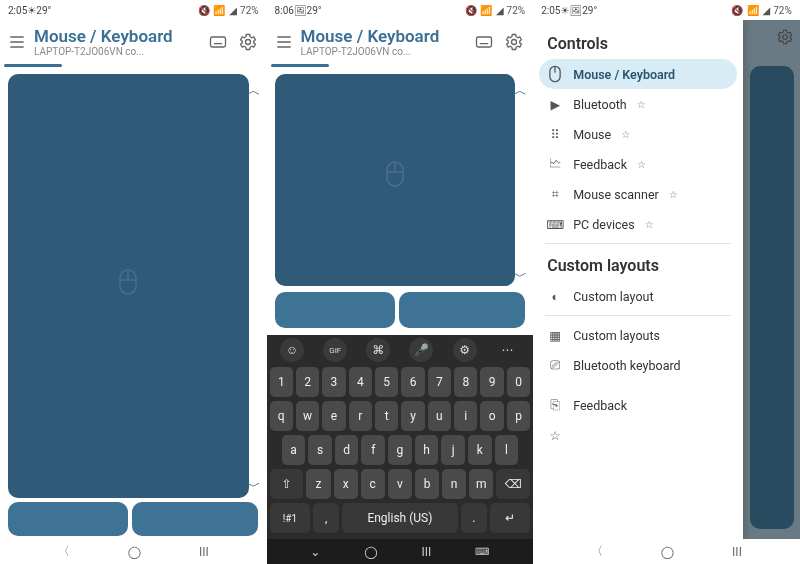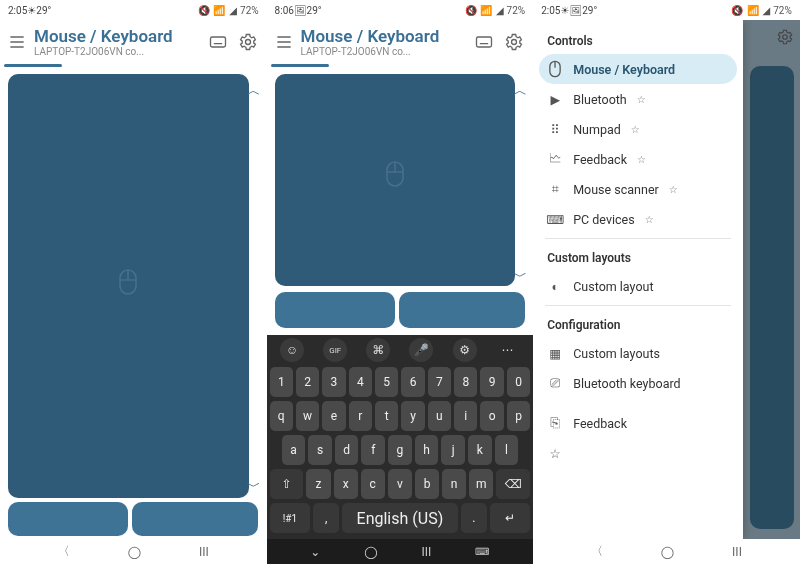--- a/index.html
+++ b/index.html
@@ -20,30 +20,30 @@
   .mouse-btn { position: absolute; background: #3f7396; border-radius: 10px; }
   .mouse-icon { position: absolute; left: 50%; transform: translateX(-50%); color: #446f8b; }
   .chev { position: absolute; left: 50%; transform: translateX(-52%); color:#476f8b; font-size:14px;}
   .keyboard { position: absolute; left:0; right:0; bottom:25px; top:335px; background:#2b2b2b; color:#ddd; }
   .kb-toolbar { height:30px; display:flex; align-items:center; justify-content:space-around; padding:0 4px; }
   .kb-toolbar span { width:24px; height:24px; border-radius:12px; background:#3a3a3a; display:flex; align-items:center; justify-content:center; font-size:12px;}
   .kb-rows { padding: 2px 3px 3px; display:flex; flex-direction:column; gap:4px;}
   .kb-row { display:flex; gap:3px; justify-content:center;}
   .key { background:#4a4a4a; color:#eee; border-radius:5px; height:30px; flex:1; display:flex; align-items:center; justify-content:center; font-size:12px; position:relative;}
   .key.dark { background:#383838;}
-  .key.space { flex: 4; font-size:16px;}
+  .key.space { flex: 4; font-size:12px;}
   .key.wide { flex:1.4;}
   .navbar { position:absolute; left:0; right:0; bottom:0; height:25px; display:flex; align-items:center; justify-content:space-evenly; background:#fff;}
   .navbar.dark{ background:#1c1c1c;}
   .nbtn{ color:#666; font-size:12px;}
   .navbar.dark .nbtn{ color:#ccc;}
   
   .scrim { position:absolute; inset:0; background:#777; }
   .drawer { position:absolute; left:0; top:0; bottom:25px; width:210px; background:#fff; box-shadow: 2px 0 8px rgba(0,0,0,.2); padding-top:6px; overflow:hidden;}
-  .drawer .section-title{ font-size:12px; font-weight:600; color:#333; padding:8px 14px 6px;}
+  .drawer .section-title{ font-size:16px; font-weight:600; color:#333; padding:8px 14px 6px;}
   .drawer .item{ display:flex; align-items:center; gap:10px; padding:7px 14px; font-size:12.5px; color:#333;}
   .drawer .item.active{ background:#d8ecf5; border-radius:20px; margin:0 6px; padding:7px 8px; font-weight:600; color:#2a5570;}
   .drawer hr{ border:none; border-top:1px solid #e3e3e3; margin:4px 12px;}
   .di-icon{ width:16px; height:16px; display:flex; align-items:center; justify-content:center; color:#555;}
   .sliver { position:absolute; right:0; top:0; bottom:25px; width:56px; background:#6a7a84;}
   .sliver .gear { position:absolute; top:28px; right:6px; color:#444;}
   .sliver .track { position:absolute; top:66px; bottom:10px; left:6px; right:6px; background:#294b60; border-radius:10px;}
   .star{ font-size:10px; color:#777;}
 </style>
 </head>
@@ -265,21 +265,21 @@
           </span>
         <span>Mouse / Keyboard</span>
       </div>
       <div class="item">
         <span class="di-icon">▶</span>
         <span>Bluetooth</span>
         <span class="star">☆</span>
       </div>
       <div class="item">
         <span class="di-icon">⠿</span>
-        <span>Numpad</span>
+        <span>Mouse</span>
         <span class="star">☆</span>
       </div>
       <div class="item">
         <span class="di-icon">🗠</span>
         <span>Feedback</span>
         <span class="star">☆</span>
       </div>
       <div class="item">
         <span class="di-icon">⌗</span>
         <span>Mouse scanner</span>
@@ -290,21 +290,20 @@
         <span>PC devices</span>
         <span class="star">☆</span>
       </div>
       <hr>
       <div class="section-title">Custom layouts</div>
       <div class="item">
         <span class="di-icon">◐</span>
         <span>Custom layout</span>
       </div>
       <hr>
-      <div class="section-title">Configuration</div>
       <div class="item">
         <span class="di-icon">▦</span>
         <span>Custom layouts</span>
       </div>
       <div class="item">
         <span class="di-icon">⎚</span>
         <span>Bluetooth keyboard</span>
       </div>
       <div style="height:10px"></div>
       <div class="item">

